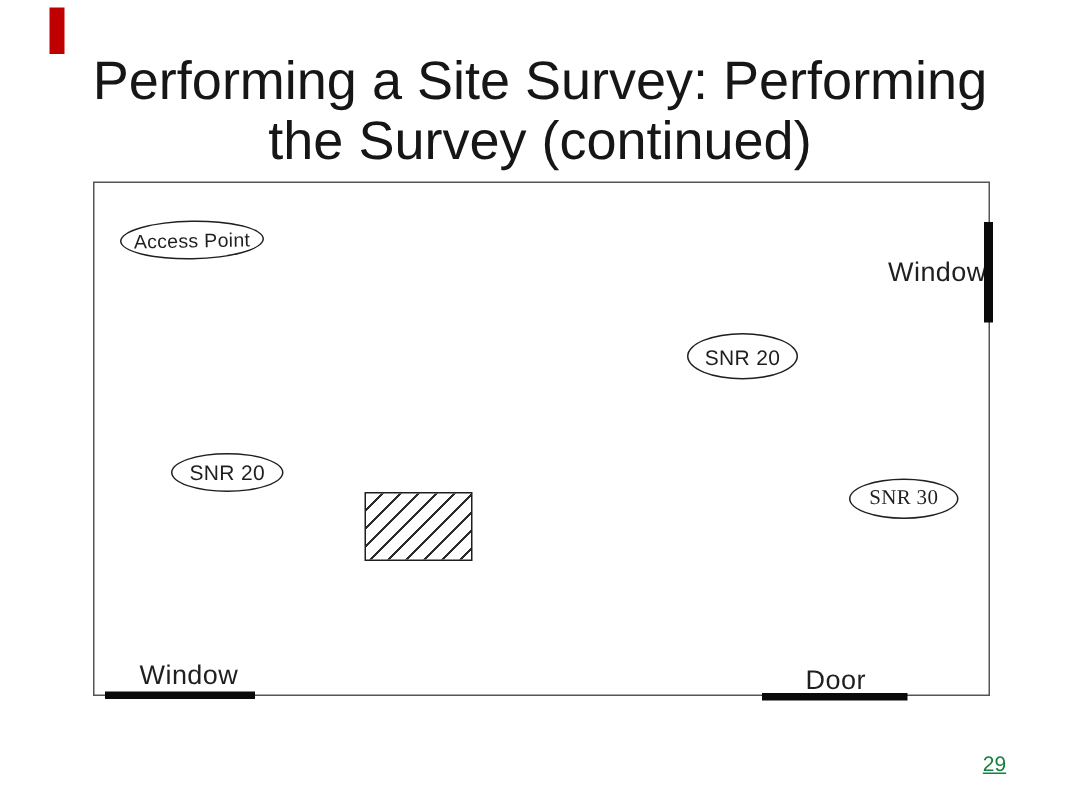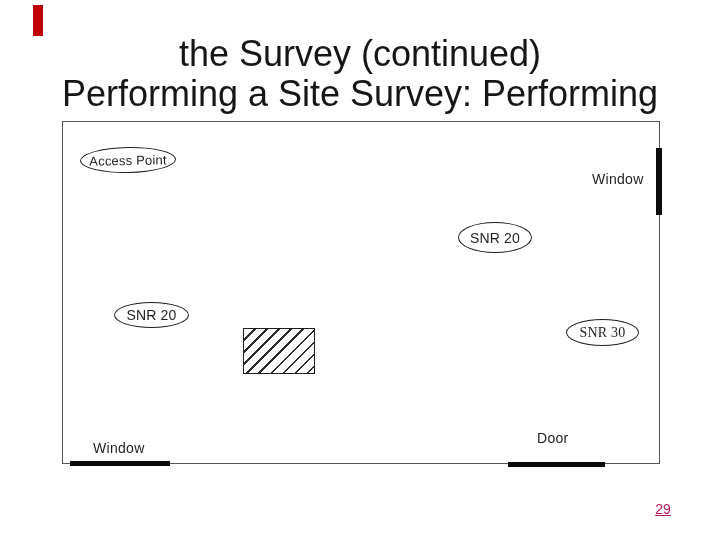--- a/index.html
+++ b/index.html
@@ -31,48 +31,48 @@
   .e-snr20l{left:51px;top:180px;width:75px;height:26px;}
   .e-pillar{left:168px;top:174px;width:97px;height:27px;}
   .e-snr30{left:503px;top:197px;width:73px;height:27px;font-family:Liberation Serif, serif;}
   .e-snr40{left:306px;top:247px;width:77px;height:30px;}
   .hatch-rect{
     position:absolute;left:180px;top:206px;width:72px;height:46px;box-sizing:border-box;
     border:1.5px solid var(--ink,#1f1f1f);
     background:repeating-linear-gradient(135deg,#ffffff 0 7px,#2b2b2b 7px 8.5px);
   }
   .wall-label{
-    position:absolute;font-size:14px;color:var(--ink,#1f1f1f);letter-spacing:.3px;white-space:nowrap;
+    position:absolute;font-size:18px;color:var(--ink,#1f1f1f);letter-spacing:.3px;white-space:nowrap;
   }
   .lbl-window-top{left:529px;top:49px;}
   .lbl-window-bottom{left:30px;top:318px;}
-  .lbl-door{left:474px;top:308px;text-align:right;}
+  .lbl-door{left:474px;top:321px;text-align:right;}
   .marker{position:absolute;background:var(--marker,#0a0a0a);}
   .mk-window-top{left:593px;top:26px;width:6px;height:67px;}
   .mk-window-bottom{left:7px;top:339px;width:100px;height:5px;}
   .mk-door{left:445px;top:340px;width:97px;height:5px;}
   .caption{
     position:absolute;left:32px;top:472px;font-size:22px;
     color:var(--caption-text,#943634);letter-spacing:.2px;
   }
   .page-number{
     position:absolute;left:640px;top:501px;width:46px;text-align:center;
-    font-size:14px;color:#be185d;text-decoration:underline;
+    font-size:14px;color:#15803d;text-decoration:underline;
   }
 </style>
 </head>
 <body>
 
 <div class="slide">
 
   <div class="accent-bar"></div>
 
   <div class="title">
+    <div>Performing a Site Survey: Performing</div>
     <div>the Survey (continued)</div>
-    <div>Performing a Site Survey: Performing</div>
   </div>
 
   <div class="figure">
 
     <div class="ellipse e-access">Access Point</div>
 
     <div class="ellipse e-snr20u">SNR 20</div>
 
     <div class="ellipse e-snr20l">SNR 20</div>
 

